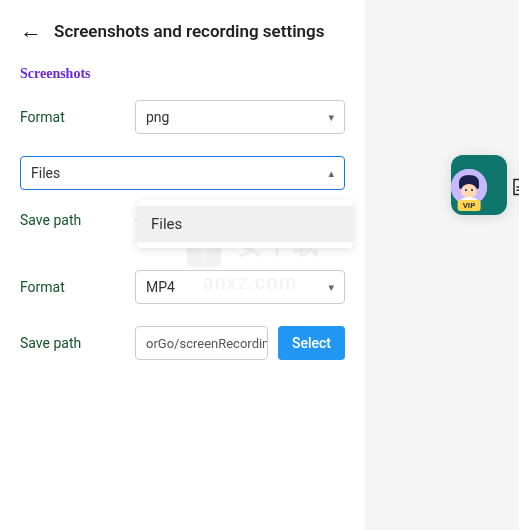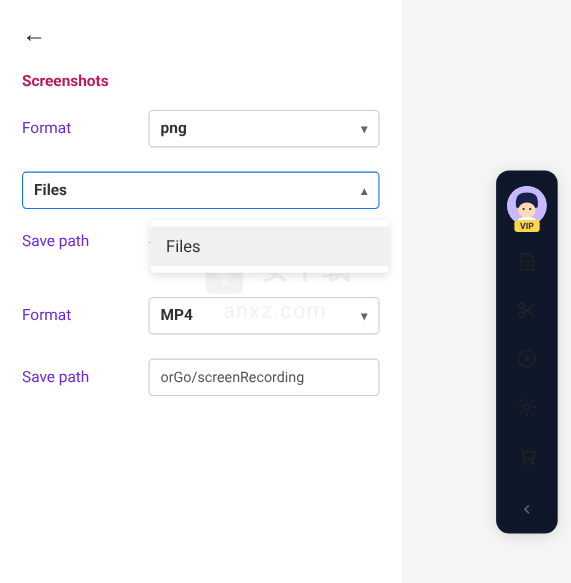--- a/index.html
+++ b/index.html
@@ -4,61 +4,62 @@
   <style>
     * { box-sizing: border-box; margin: 0; padding: 0; font-family: -apple-system, BlinkMacSystemFont, "Segoe UI", Roboto, sans-serif; }
     body { width: 519px; height: 530px; background: #f5f5f5; position: relative; overflow: hidden; }
     
     .main-panel { width: 365px; height: 530px; background: #fff; padding: 18px 20px; position: relative; }
     
     .header { display: flex; align-items: center; gap: 12px; margin-bottom: 22px; }
     .back-arrow { font-size: 22px; color: #222; cursor: pointer; font-weight: bold; }
     .page-title { font-size: 17px; font-weight: 600; color: #222; }
     
-    .section-title { font-size: 14px; font-weight: 700; color: #be185d; margin-bottom: 18px; margin-top: 4px; }
+    .section-title { font-size: 14px; font-weight: 700; color: #6d28d9; margin-bottom: 18px; margin-top: 4px; font-family: Liberation Serif, serif; }
     
     .row { display: flex; align-items: center; margin-bottom: 22px; gap: 10px; }
-    .row-label { width: 105px; font-size: 14px; color: #6d28d9; flex-shrink: 0; }
+    .row-label { width: 105px; font-size: 14px; color: #14532d; flex-shrink: 0; }
     
-    .select-box { flex: 1; height: 34px; border: 1px solid #ccc; border-radius: 4px; padding: 0 10px; display: flex; align-items: center; justify-content: space-between; font-size: 14px; color: #333; background: #fff; cursor: pointer; font-weight: bold; }
+    .select-box { flex: 1; height: 34px; border: 1px solid #ccc; border-radius: 4px; padding: 0 10px; display: flex; align-items: center; justify-content: space-between; font-size: 14px; color: #333; background: #fff; cursor: pointer; }
     .select-box.active { border: 1px solid #1a73e8; }
     .select-box .chevron { font-size: 11px; color: #666; }
     
     .dropdown-panel { position: absolute; left: 137px; top: 200px; width: 216px; background: #fff; border-radius: 4px; box-shadow: 0 2px 8px rgba(0,0,0,0.12); padding: 6px 0; z-index: 10; }
     .dropdown-option { padding: 9px 14px; font-size: 15px; color: #333; cursor: pointer; }
     .dropdown-option.selected { background: #f0f0f0; }
     
     .save-path-line { border-bottom: 1px solid #ccc; width: 216px; height: 1px; }
     
     .input-box { flex: 1; height: 34px; border: 1px solid #ccc; border-radius: 4px; padding: 0 10px; display: flex; align-items: center; font-size: 13px; color: #555; background: #fff; overflow: hidden; white-space: nowrap; }
     
     .select-btn { height: 34px; padding: 0 14px; background: #2196f3; color: #fff; border: none; border-radius: 4px; font-size: 14px; cursor: pointer; font-weight: 500; }
     
     .watermark { position: absolute; left: 140px; top: 210px; width: 220px; height: 90px; opacity: 0.12; pointer-events: none; z-index: 1; display: flex; flex-direction: column; align-items: center; justify-content: center; }
     .watermark-logo { display: flex; align-items: center; gap: 8px; }
     .wm-lock { width: 50px; height: 55px; }
     .wm-text { font-size: 26px; font-weight: 700; color: #999; letter-spacing: 2px; }
     .wm-url { font-size: 20px; color: #999; letter-spacing: 1px; margin-top: -2px; }
     
-    .sidebar { position: absolute; right: 12px; top: 155px; width: 56px; background: #0f172a; border-radius: 12px; box-shadow: 0 2px 14px rgba(0,0,0,0.12); padding: 14px 0 10px 0; display: flex; flex-direction: column; align-items: center; gap: 22px; justify-content: flex-end; }
+    .sidebar { position: absolute; right: 12px; top: 155px; width: 56px; background: #0f766e; border-radius: 12px; box-shadow: 0 2px 14px rgba(0,0,0,0.12); padding: 14px 0 10px 0; display: flex; flex-direction: row; align-items: center; gap: 22px; }
     .avatar-wrap { position: relative; width: 36px; height: 36px; }
     .avatar { width: 36px; height: 36px; border-radius: 50%; background: linear-gradient(135deg, #b8c6ff 0%, #e8d5ff 100%); display: flex; align-items: center; justify-content: center; overflow: hidden; }
     .avatar svg { width: 36px; height: 36px; }
     .vip-badge { position: absolute; bottom: -6px; left: 50%; transform: translateX(-50%); background: #ffd54f; color: #333; font-size: 8px; font-weight: 700; padding: 1px 5px; border-radius: 3px; }
     .sidebar-icon { width: 22px; height: 22px; color: #222; cursor: pointer; display: flex; align-items: center; justify-content: center; }
     .sidebar-icon svg { width: 20px; height: 20px; stroke: #222; stroke-width: 1.8; fill: none; }
     .collapse-btn { width: 24px; height: 24px; display: flex; align-items: center; justify-content: center; color: #666; cursor: pointer; font-size: 14px; margin-top: 4px; }
   </style>
 </head>
 <body>
 
 <div class="main-panel">
 
   <div class="header">
     <span class="back-arrow">←</span>
+    <span class="page-title">Screenshots and recording settings</span>
   </div>
 
   <div class="section-title">Screenshots</div>
 
   <div class="row">
     <div class="row-label">Format</div>
     <div class="select-box">
       <span>png</span>
       <span class="chevron">▾</span>
     </div>
@@ -85,20 +86,21 @@
       <span>MP4</span>
       <span class="chevron">▾</span>
     </div>
   </div>
 
   <div class="row">
     <div class="row-label">Save path</div>
     <div class="input-box">
       <span>orGo/screenRecording</span>
     </div>
+    <button class="select-btn">Select</button>
   </div>
 
   <div class="dropdown-panel">
     <div class="dropdown-option selected">Files</div>
   </div>
 
   <div class="watermark">
     <div class="watermark-logo">
       <svg class="wm-lock" viewBox="0 0 50 55">
         <path d="M15 20 L15 14 Q15 6 25 6 Q35 6 35 14 L35 20" stroke="#999" stroke-width="5" fill="none"></path>

